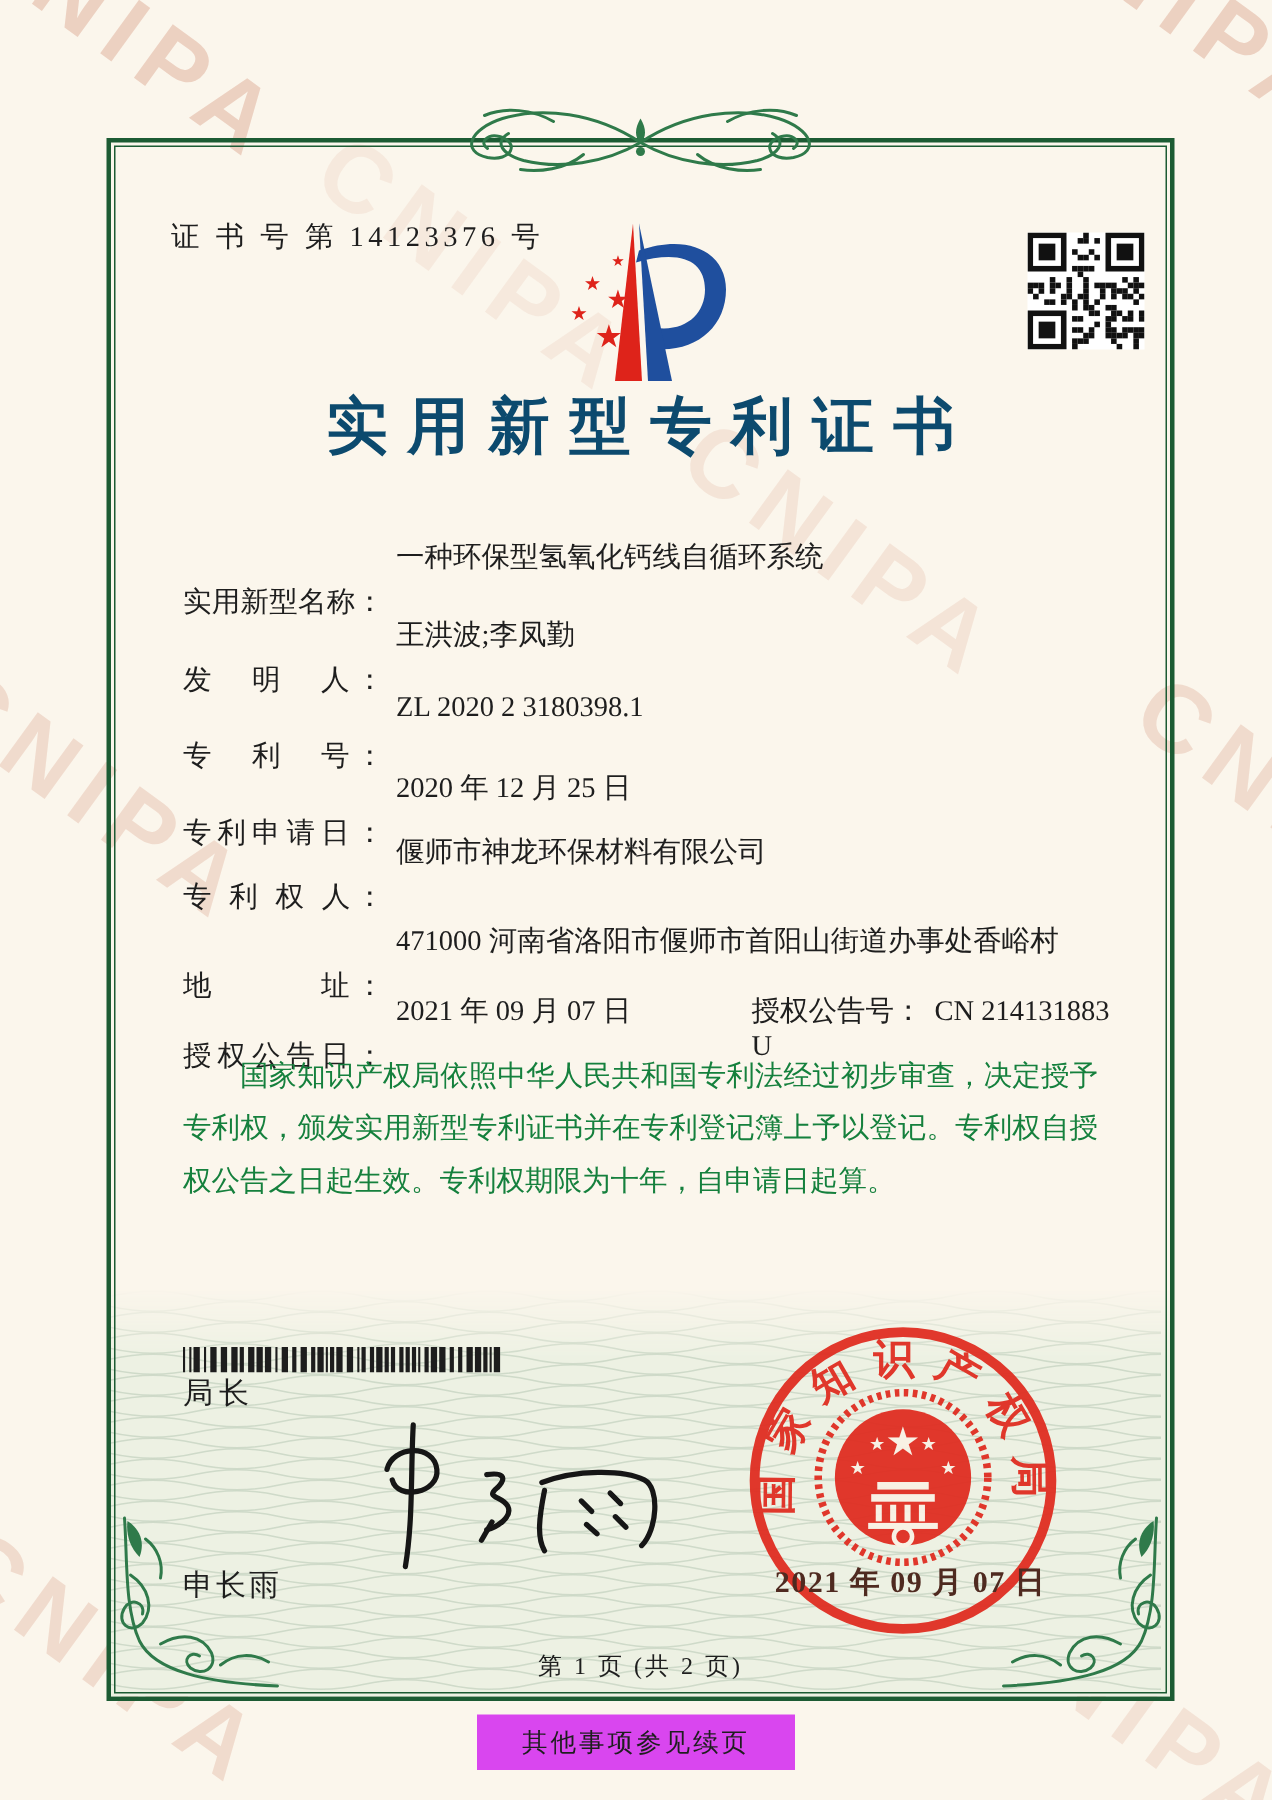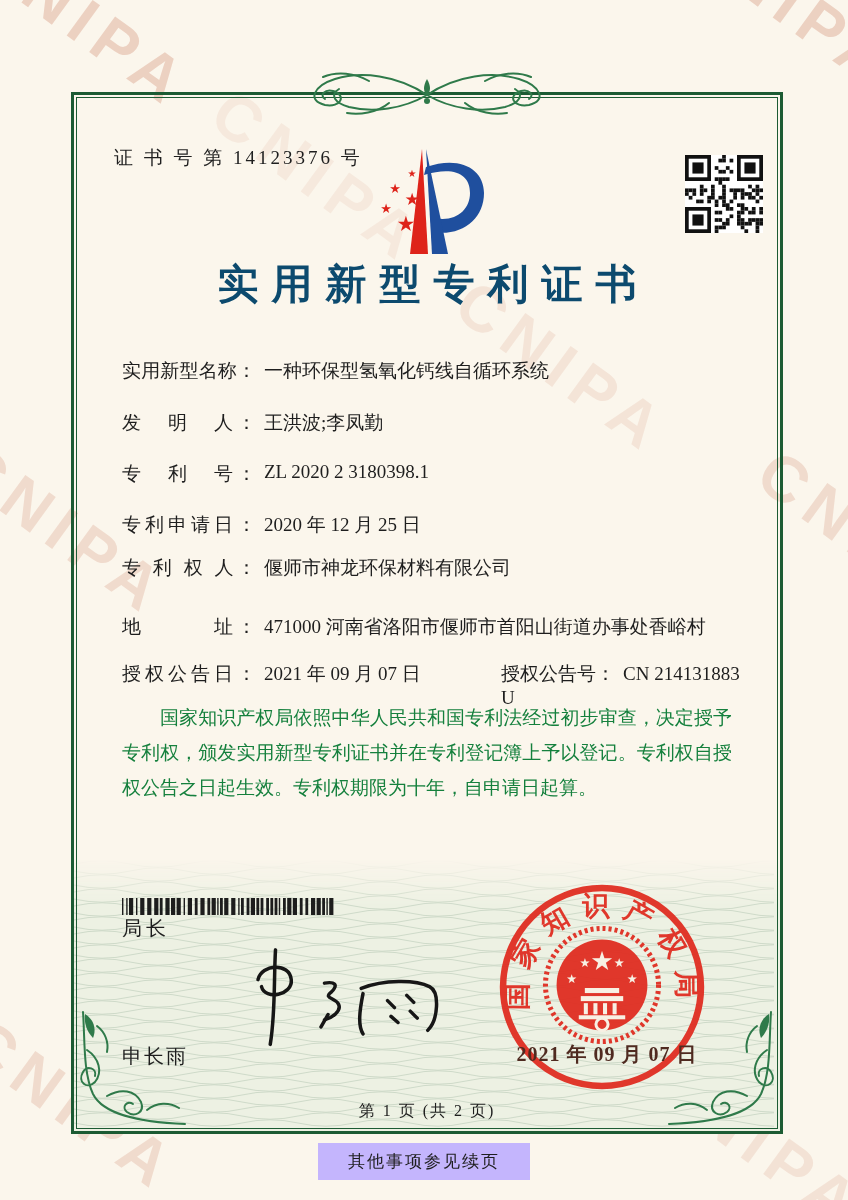--- a/index.html
+++ b/index.html
@@ -19,37 +19,37 @@
   .orn{position:absolute;z-index:3;}
   .orn path{stroke:var(--orn-green);fill:none;stroke-width:2;stroke-linecap:round;}
   .orn .lf{fill:var(--orn-green);stroke:none;}
   
   .cert-no{position:absolute;left:40px;top:50px;font-size:19px;letter-spacing:3px;z-index:4;}
   .logo{position:absolute;left:286px;top:52px;z-index:4;}
   .qr{position:absolute;left:611px;top:60px;width:78px;height:78px;background:#fff;z-index:4;}
   .title{position:absolute;left:0;top:162px;width:100%;text-align:center;font-size:41px;
          font-weight:bold;letter-spacing:13px;text-indent:13px;color:#0c4a6e;z-index:4;}
   .frow{position:absolute;left:48px;right:36px;font-size:19px;z-index:4;}
-  .flabel{display:inline-block;width:134px;text-align:justify;text-align-last:justify;vertical-align:top;}
+  .flabel{display:inline-block;width:134px;text-align:justify;text-align-last:justify;vertical-align:top;margin-top:30px;}
   .fvalue{margin-left:8px;}
   .f2{position:absolute;left:379px;top:0;}
   .body-text{position:absolute;left:48px;top:605px;width:610px;font-size:19px;line-height:35px;
              text-align:justify;color:#15803d;z-index:4;}
   .body-text p{margin:0;text-indent:2em;}
   .barcode{position:absolute;left:48px;top:803px;z-index:4;}
   .officer-title{position:absolute;left:48px;top:820px;font-size:20px;letter-spacing:4px;z-index:4;}
   .officer-name{position:absolute;left:48px;top:904px;font-size:20px;letter-spacing:2px;z-index:4;margin-top:44px;}
   .sig{position:absolute;left:170px;top:842px;z-index:4;}
   .sig path{stroke:#161616;fill:none;stroke-width:4;stroke-linecap:round;stroke-linejoin:round;}
   .seal{position:absolute;left:422px;top:786px;z-index:4;}
   .seal-date{position:absolute;left:428px;top:946px;width:210px;text-align:center;font-size:20px;
              font-weight:bold;letter-spacing:1px;color:#4f2a20;z-index:5;}
   .pageinfo{position:absolute;left:0;top:1006px;width:100%;text-align:center;font-size:16px;
             letter-spacing:2px;z-index:4;}
-  .cont-box{position:absolute;left:50%;top:1143px;transform:translateX(-50%);background:#c4b5fd;
+  .cont-box{position:absolute;left:50%;top:1143px;transform:translateX(-50%);background:#d946ef;
             padding:7px 30px;font-size:17px;letter-spacing:2px;z-index:3;}
 </style>
 </head>
 <body>
 
 <div class="page">
 
   <div class="wm" style="left:-38px;top:-16px;opacity:.42">CNIPA</div>
   <div class="wm" style="left:668px;top:-34px;opacity:.42">CNIPA</div>
   <div class="wm" style="left:196px;top:140px;opacity:.14">CNIPA</div>

